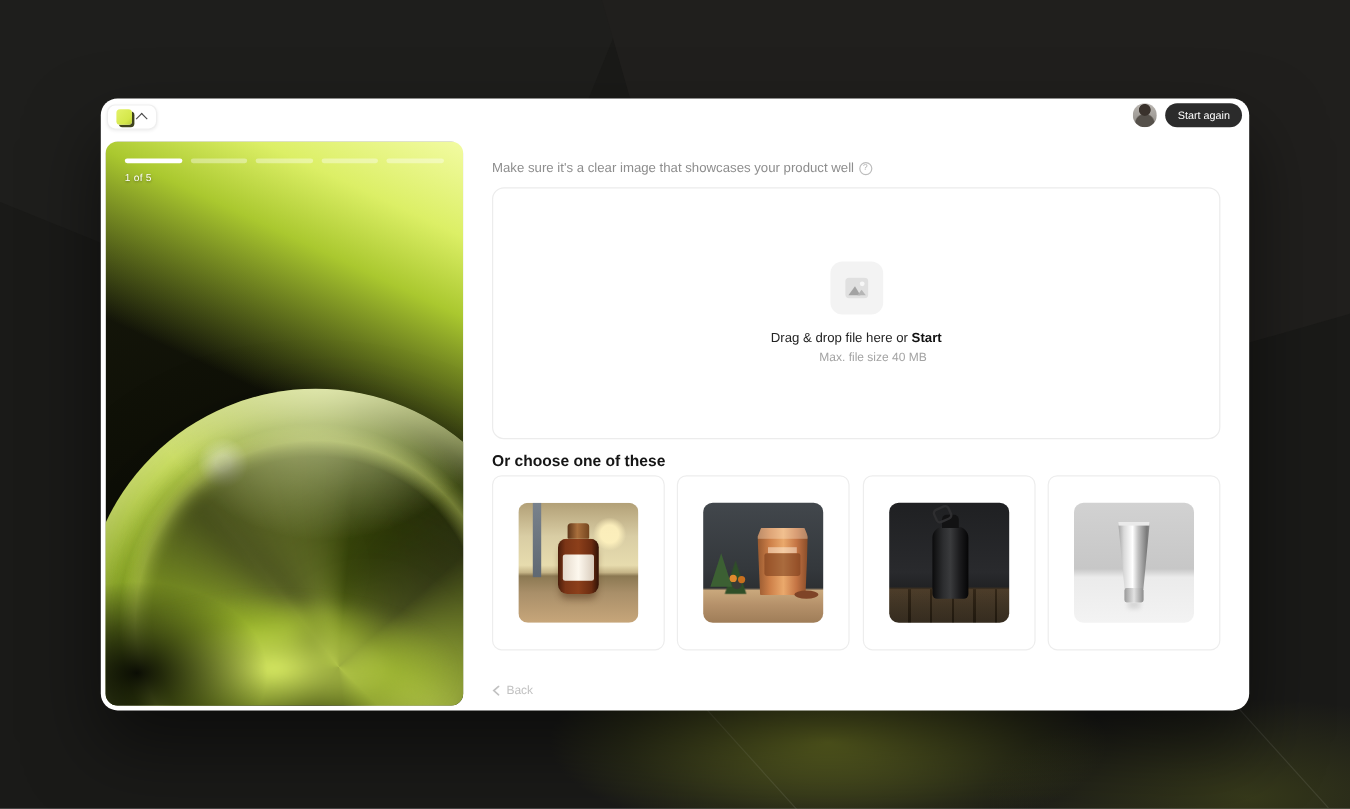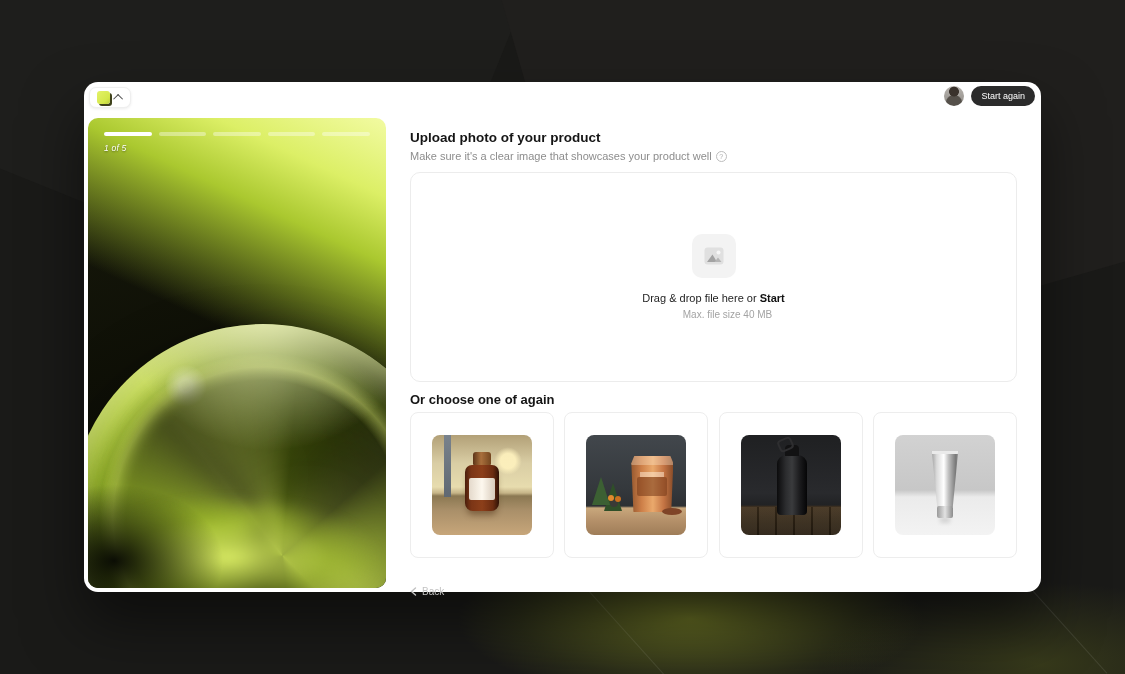--- a/index.html
+++ b/index.html
@@ -69,21 +69,21 @@
     filter:blur(9px); }
   .ball::after { content:""; position:absolute; inset:0; border-radius:50%;
     background:radial-gradient(circle at 52% -8%, rgba(250,255,205,.85), transparent 34%); }
   .floor-glow { position:absolute; left:-30px; bottom:-46px; width:380px; height:170px;
     background:radial-gradient(ellipse 55% 50% at 45% 55%, rgba(224,242,104,.95), rgba(150,176,40,.45) 48%, transparent 72%);
     filter:blur(5px); }
   .shadow-wedge { position:absolute; left:-70px; bottom:-40px; width:300px; height:210px;
     background:radial-gradient(ellipse 55% 55% at 32% 68%, rgba(4,5,2,.95), transparent 66%); }
 
   
-  .progress { position:absolute; left:16px; right:16px; top:14px; z-index:3;font-style:italic; }
+  .progress { position:absolute; left:16px; right:16px; top:14px; z-index:3; }
   .segs { display:flex; gap:7px; }
   .seg { flex:1; height:4px; border-radius:2px; background:rgba(255,255,255,.38); }
   .seg.active { background:#ffffff; }
   .step-label { margin-top:7px; color:#fff; font-size:8.5px; letter-spacing:.2px;
     text-shadow:0 1px 2px rgba(0,0,0,.4); }
 
   
   .content { position:absolute; left:326px; top:48px; width:607px; }
   .title { font-size:13.5px; font-weight:700; color:#151515; line-height:16px; }
   .subtitle { margin-top:4px; font-size:11px; color:#8d8d8d; line-height:13px;
@@ -205,21 +205,20 @@
         <div class="seg"></div>
         <div class="seg"></div>
         <div class="seg"></div>
         <div class="seg"></div>
       </div>
       <div class="step-label">1 of 5</div>
     </div>
   </div>
 
   <div class="content">
-    <div class="title">Upload photo of your product</div>
     <div class="subtitle">
       <span>Make sure it's a clear image that showcases your product well</span>
       <span class="info-icon">?</span>
     </div>
 
     <div class="dropzone">
       <div class="dz-icon">
         <svg width="20" height="18" viewBox="0 0 20 18">
           <rect x="0.5" y="0.5" width="19" height="17" rx="3" fill="#e0e0e0"></rect>
           <circle cx="14.5" cy="5.5" r="2" fill="#f7f7f7"></circle>
@@ -227,21 +226,21 @@
           <path d="M10.5 15 L14 10.5 L17.5 15 Z" fill="#b5b5b5"></path>
         </svg>
       </div>
       <div class="dz-text">
         <span>Drag &amp; drop file here or</span>
         <b>Start</b>
       </div>
       <div class="dz-size">Max. file size 40 MB</div>
     </div>
 
-    <div class="samples-heading">Or choose one of again</div>
+    <div class="samples-heading">Or choose one of these</div>
 
     <div class="cards">
       <div class="sample-card">
         <div class="thumb t1">
           <div class="bottle"></div>
         </div>
       </div>
       <div class="sample-card">
         <div class="thumb t2">
           <div class="tree"></div>

